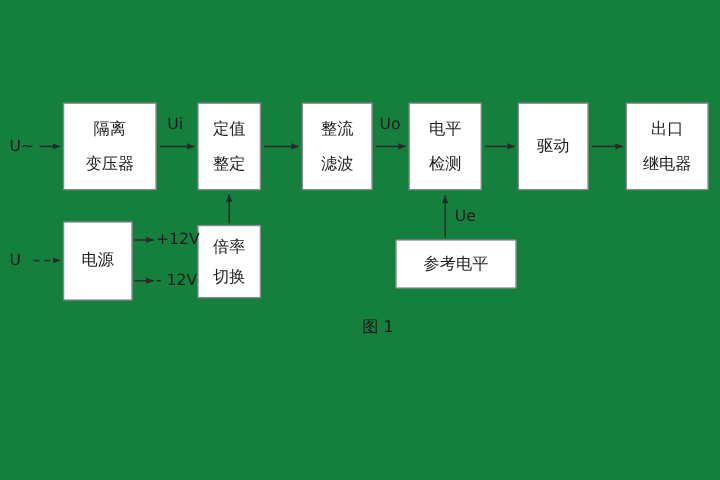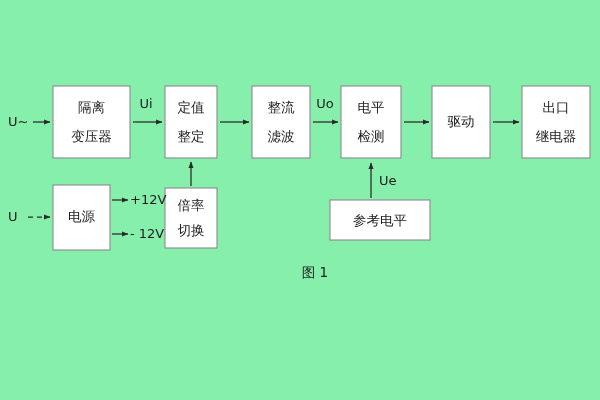--- a/index.html
+++ b/index.html
@@ -10,21 +10,21 @@
   body {
     width: 600px;
     height: 400px;
     overflow: hidden;
     font-family: "DejaVu Sans", "Liberation Sans", sans-serif;
   }
   #diagram-root {
     position: relative;
     width: 600px;
     height: 400px;
-    background: #86efac;
+    background: #15803d;
   }
   svg.diagram {
     position: absolute;
     left: 0;
     top: 0;
     width: 600px;
     height: 400px;
     display: block;
   }
   .blk-rect {

